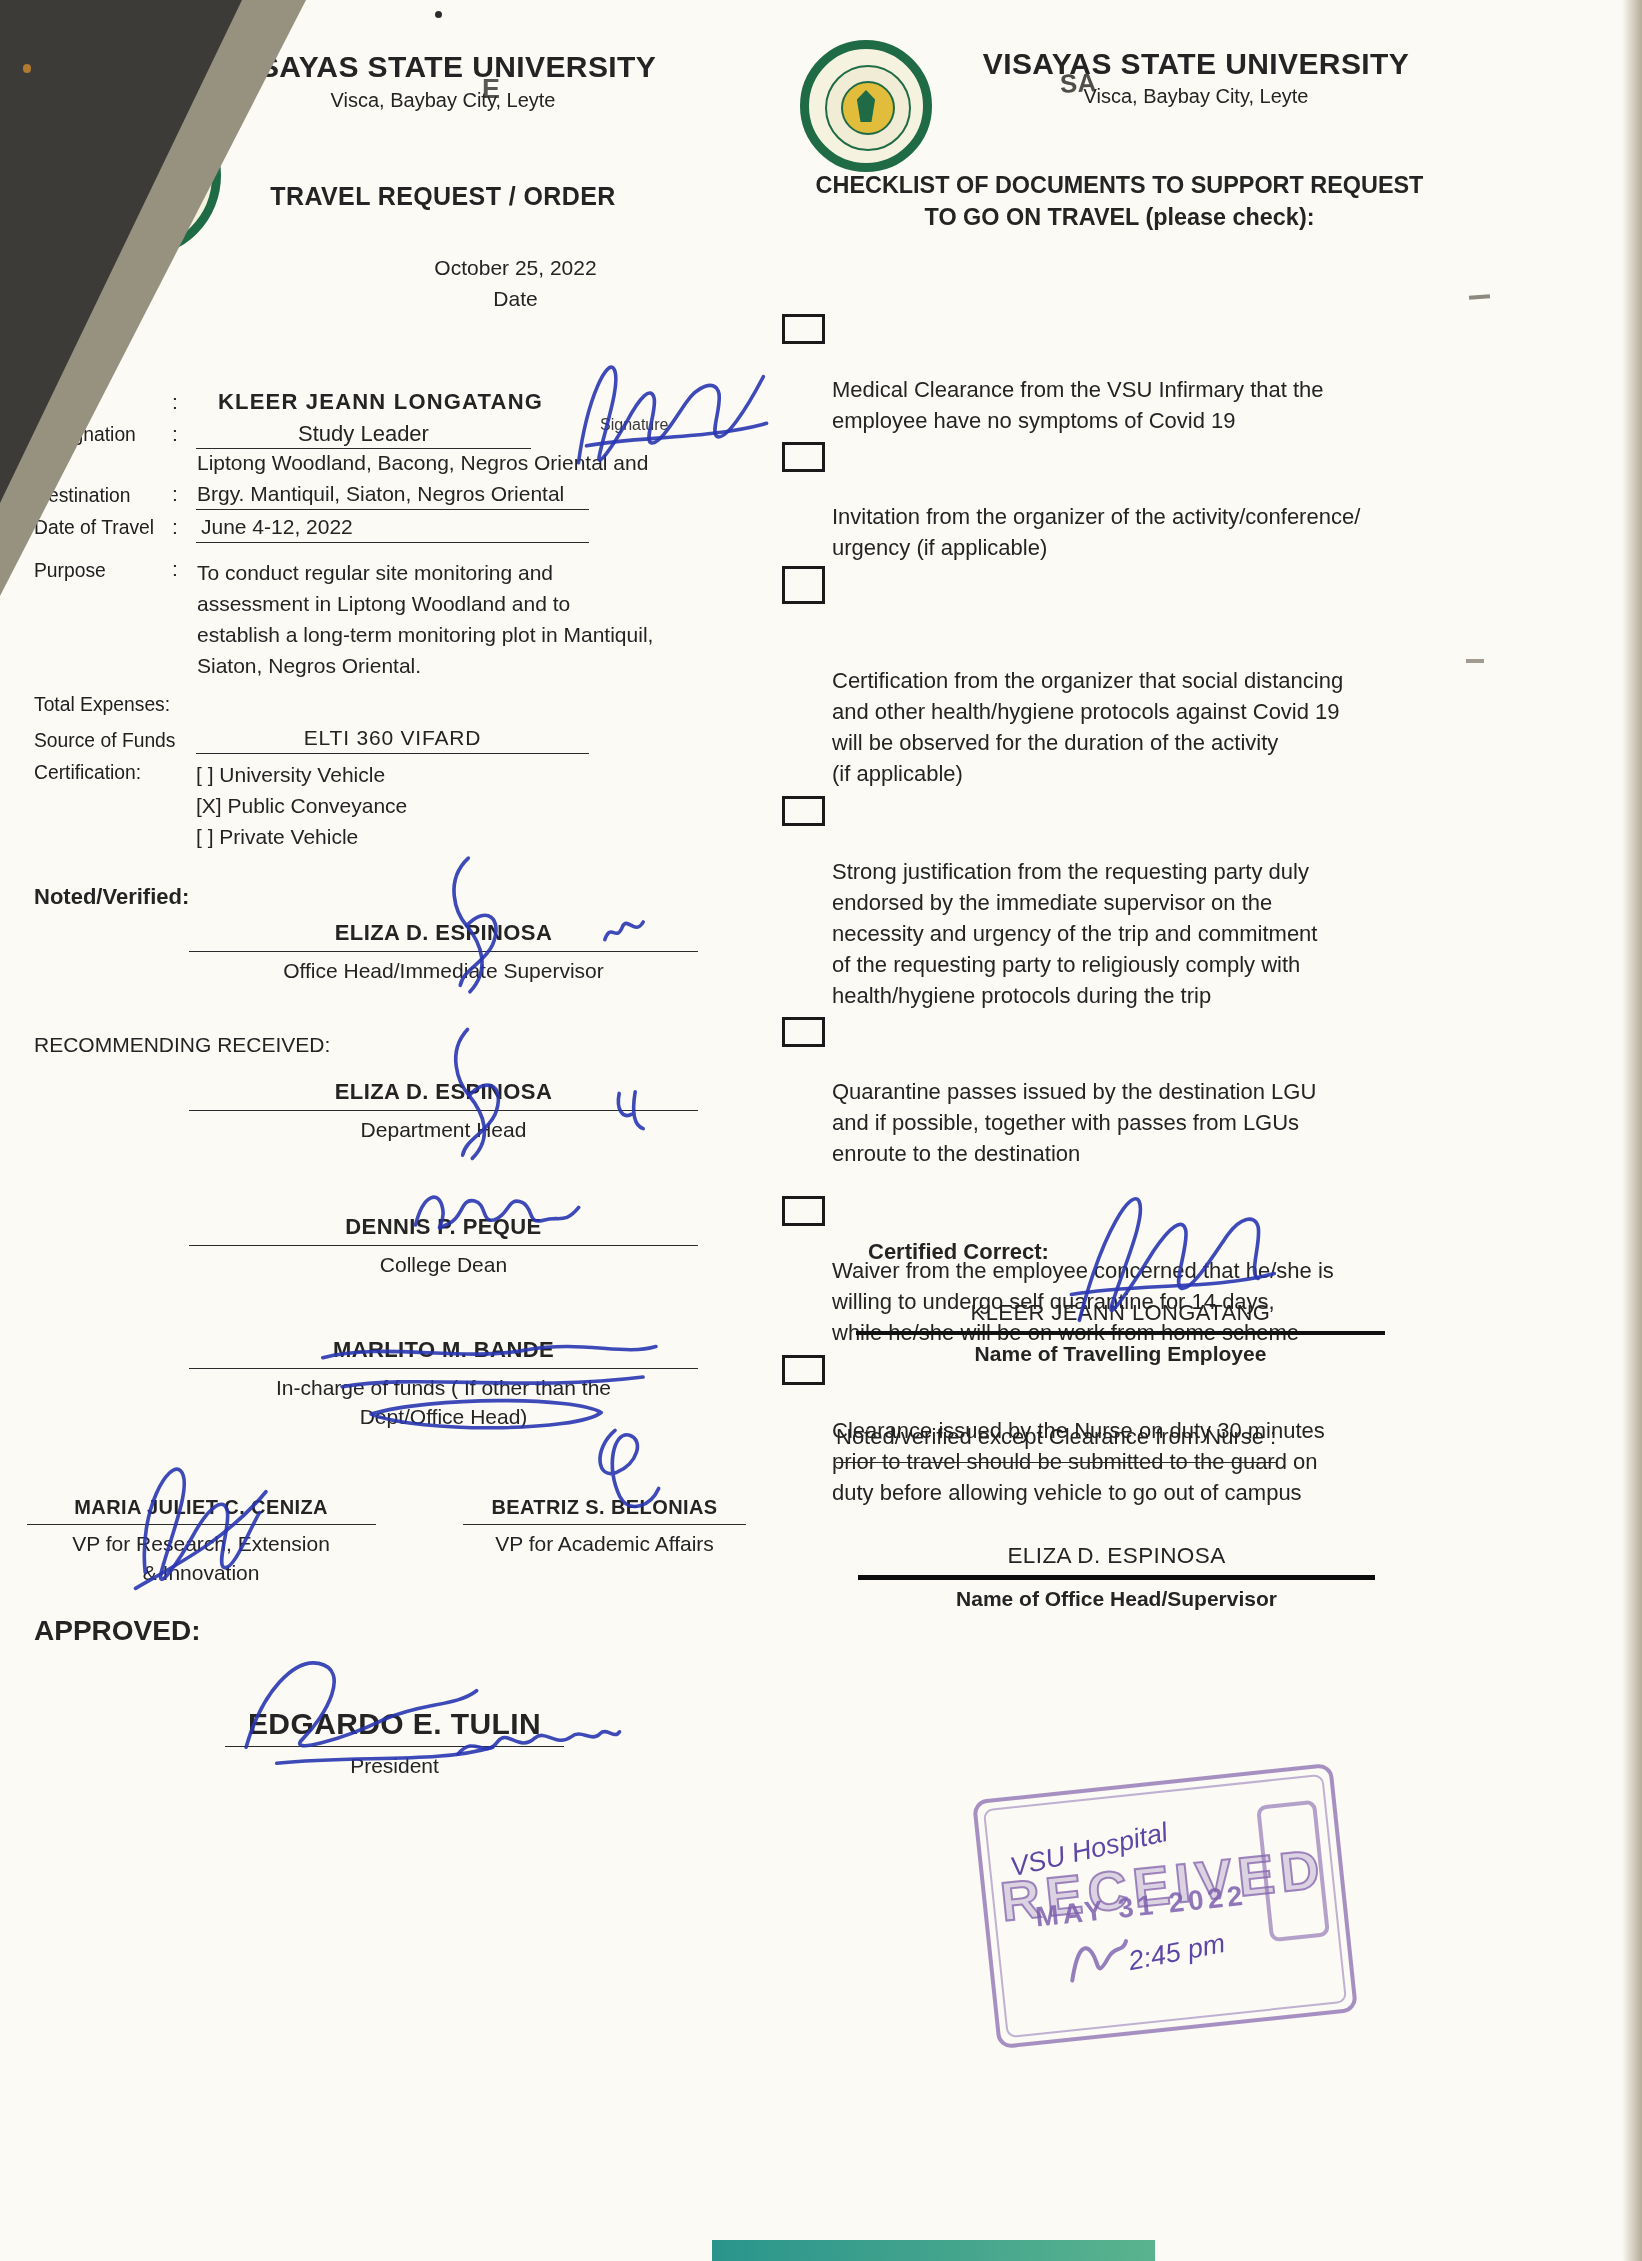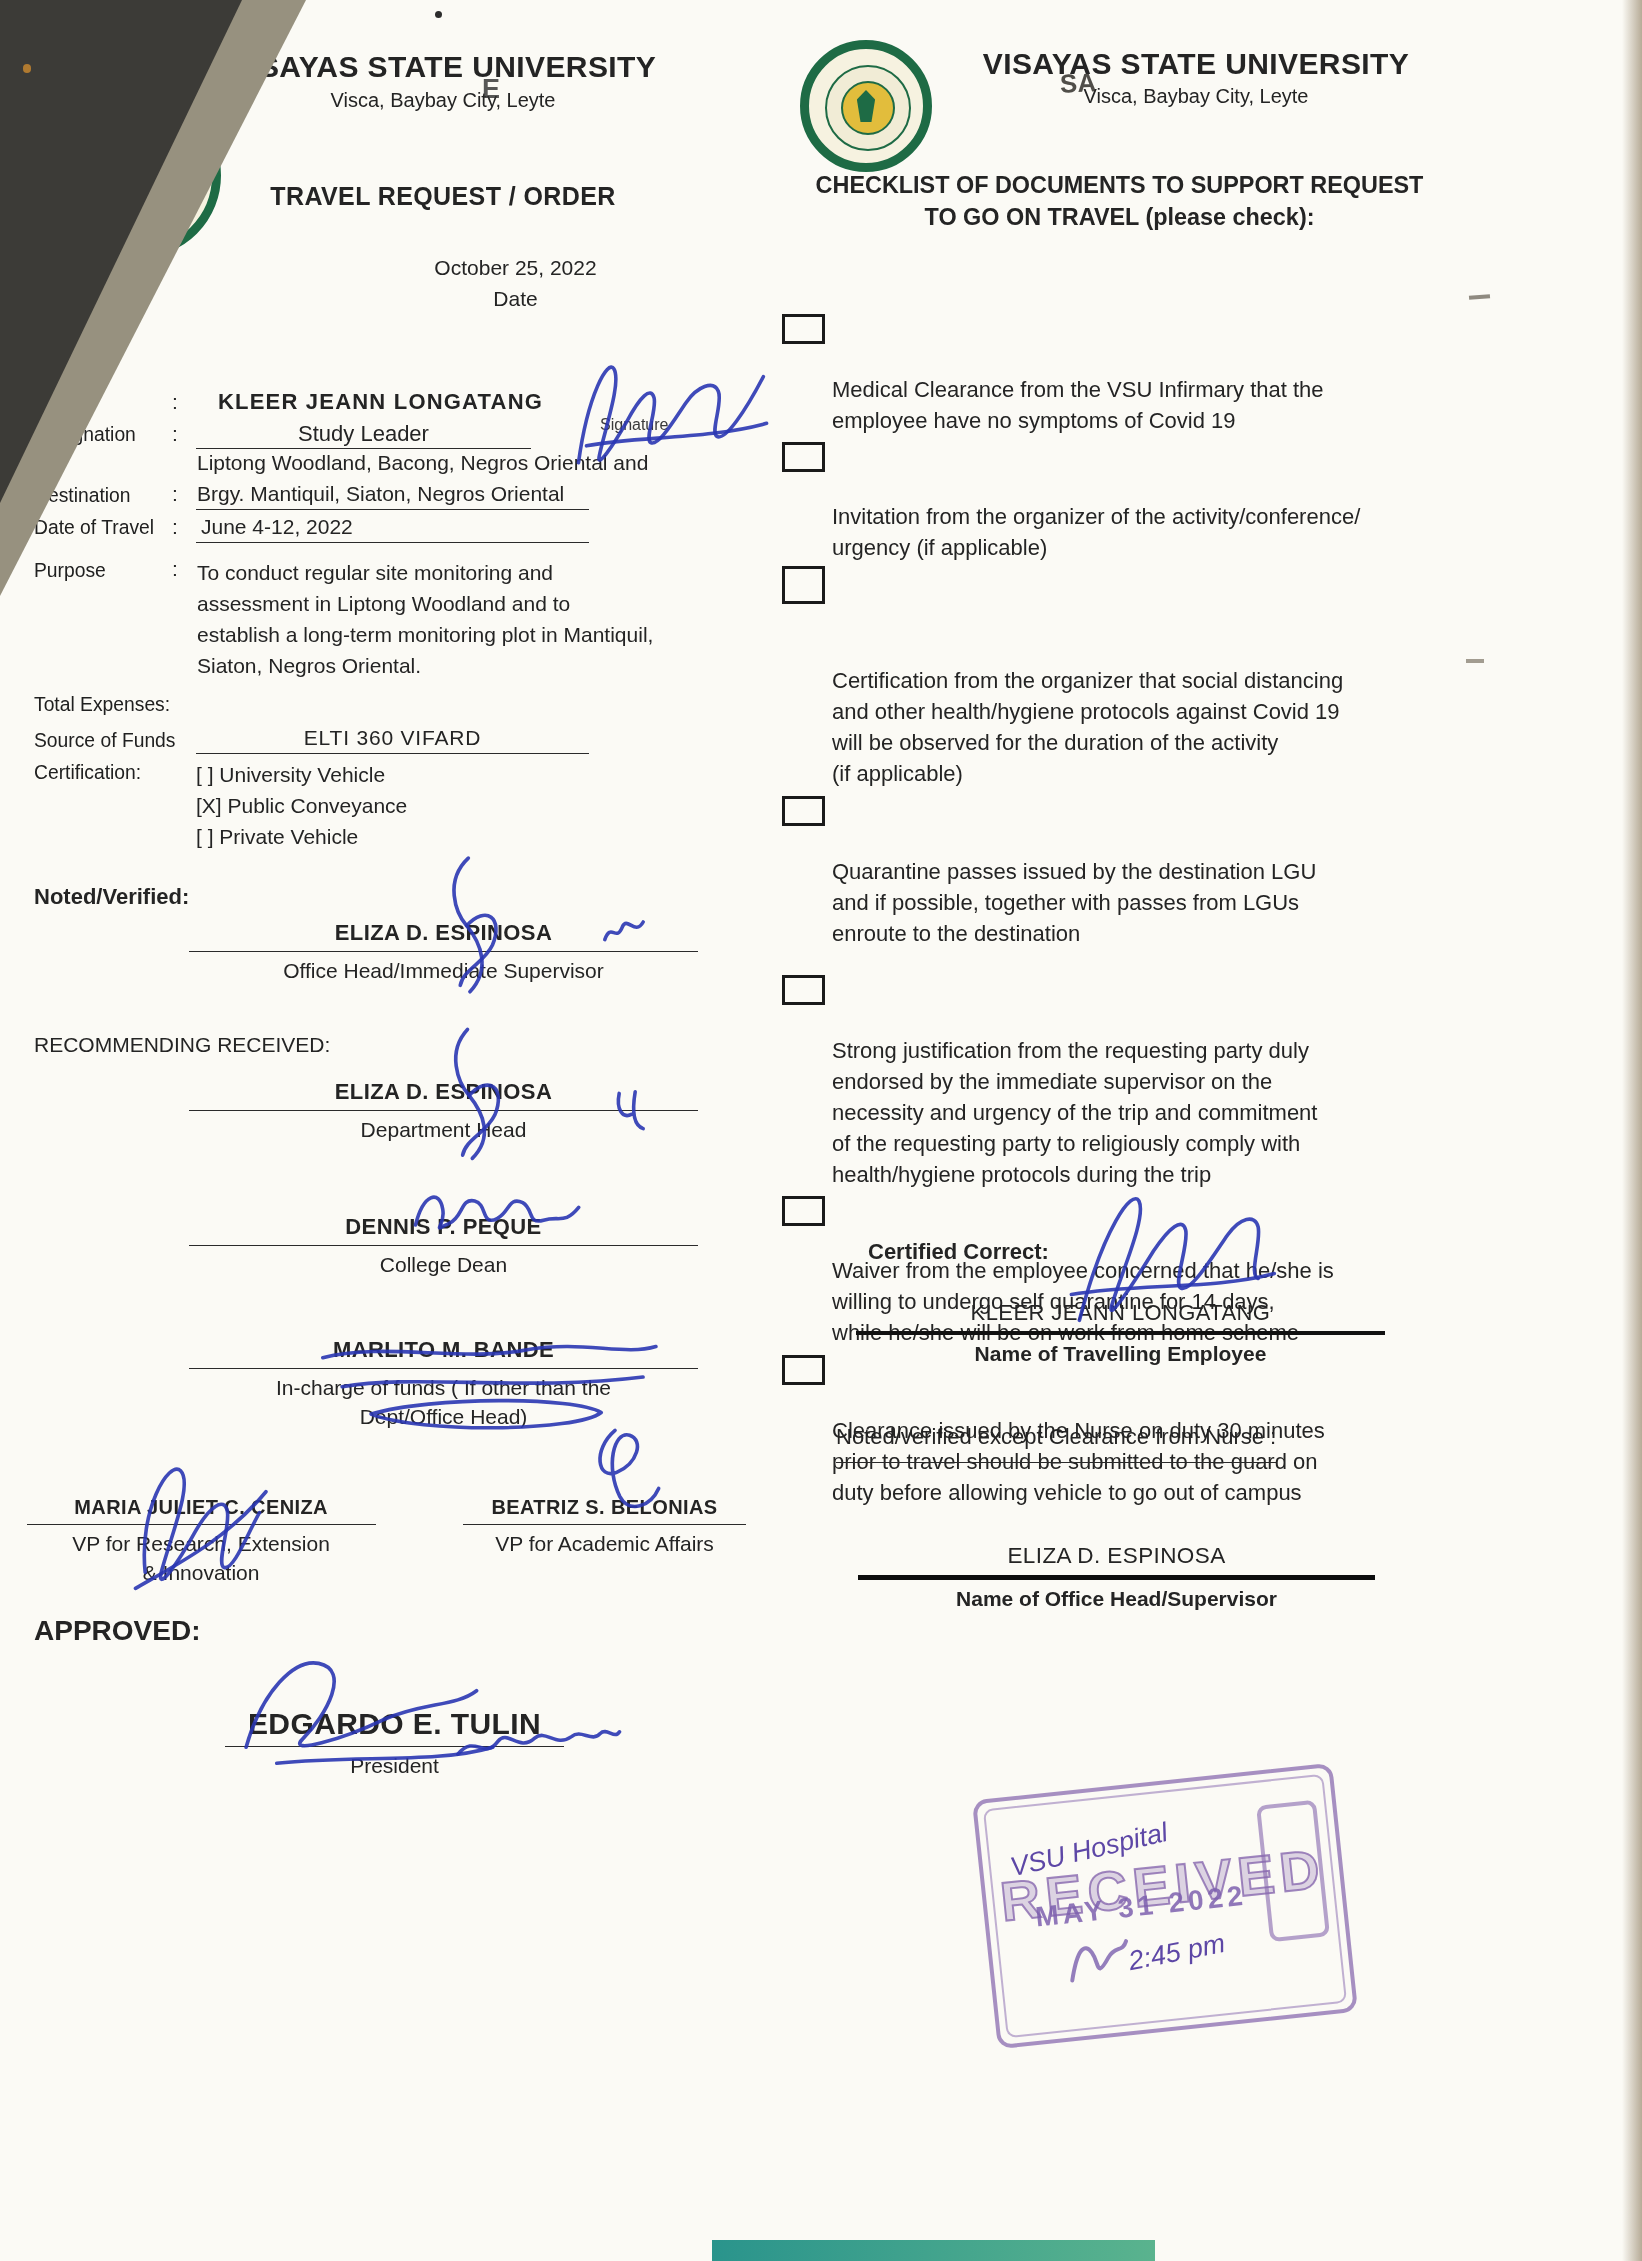--- a/index.html
+++ b/index.html
@@ -164,33 +164,33 @@
     <span class="pre">Invitation from the organizer of the activity/conference/
 urgency (if applicable)</span>
   </div>
   <div class="chk" style="margin-top:40px;margin-bottom:4.8px">
     <span class="box" style="top:-37px;height:32px"></span>
     <span class="pre">Certification from the organizer that social distancing
 and other health/hygiene protocols against Covid 19
 will be observed for the duration of the activity
 (if applicable)</span>
   </div>
-  <div class="chk" style="margin-bottom:24px">
-    <span class="box"></span>
-    <span class="pre">Quarantine passes issued by the destination LGU
-and if possible, together with passes from LGUs
-enroute to the destination</span>
-  </div>
   <div class="chk" style="margin-bottom:3.2px">
     <span class="box"></span>
     <span class="pre">Strong justification from the requesting party duly
 endorsed by the immediate supervisor on the
 necessity and urgency of the trip and commitment
 of the requesting party to religiously comply with
 health/hygiene protocols during the trip</span>
+  </div>
+  <div class="chk" style="margin-bottom:24px">
+    <span class="box"></span>
+    <span class="pre">Quarantine passes issued by the destination LGU
+and if possible, together with passes from LGUs
+enroute to the destination</span>
   </div>
   <div class="chk" style="margin-bottom:4.8px">
     <span class="box"></span>
     <span class="pre">Waiver from the employee concerned that he/she is
 willing to undergo self quarantine for 14 days,
 while he/she will be on work from home scheme</span>
   </div>
   <div class="chk">
     <span class="box"></span>
     <span class="pre">Clearance issued by the Nurse on duty 30 minutes

